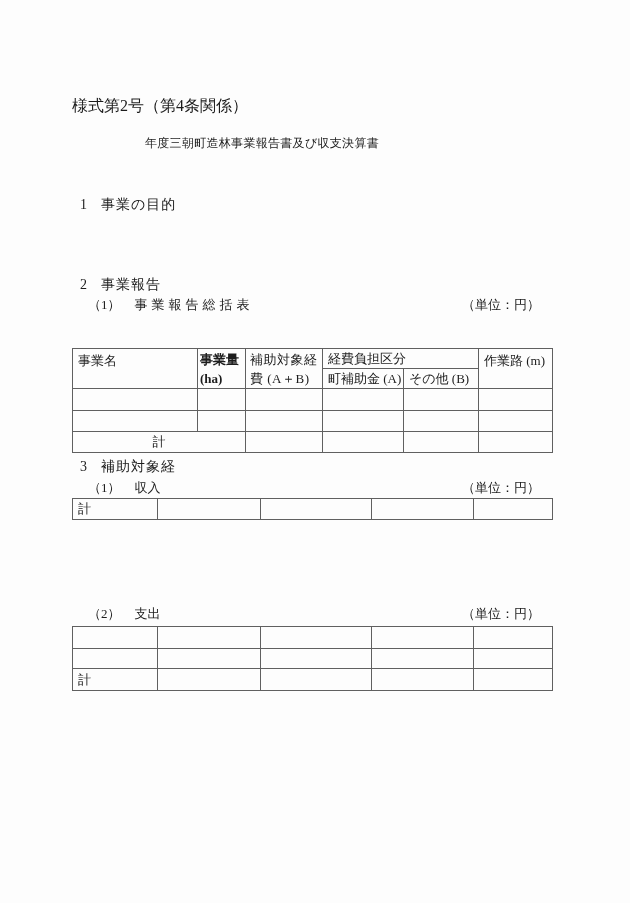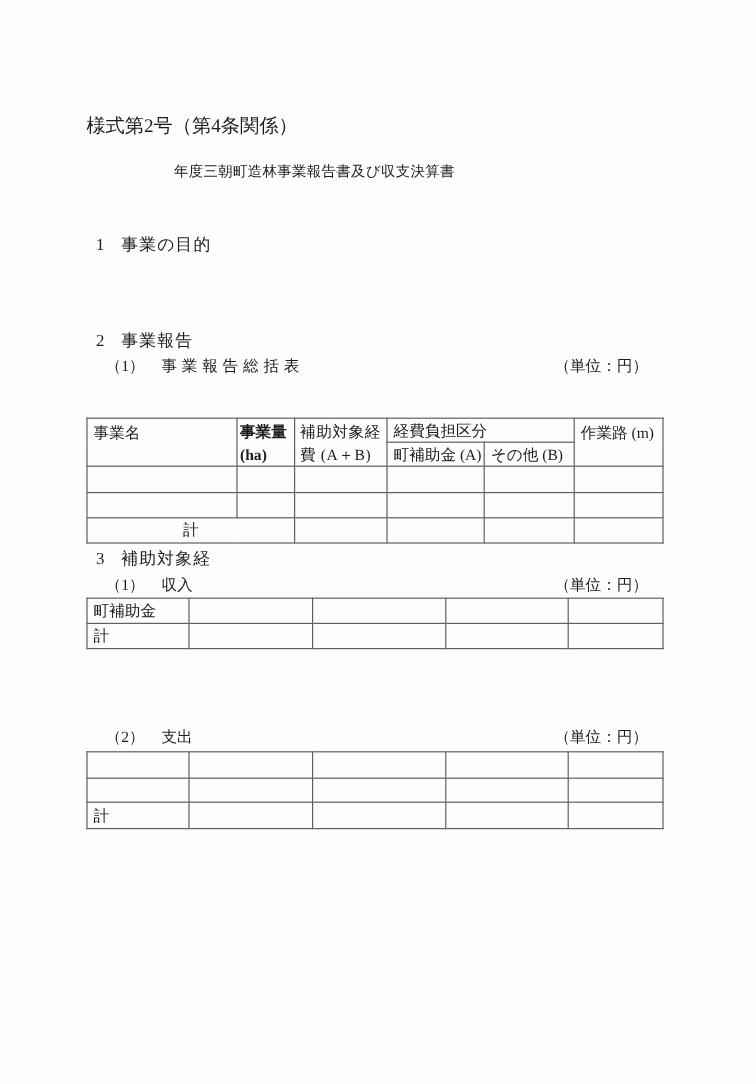--- a/index.html
+++ b/index.html
@@ -150,27 +150,20 @@
   <table class="t2">
     <colgroup>
       <col style="width:85px">
         <col style="width:103px">
         <col style="width:111px">
       <col style="width:102px">
         <col style="width:79px">
     </colgroup>
     <tbody>
     <tr class="dr-a">
-      <td>町補助金</td>
-      <td></td>
-      <td></td>
-      <td></td>
-      <td></td>
-    </tr>
-    <tr class="dr-a">
       <td>計</td>
       <td></td>
       <td></td>
       <td></td>
       <td></td>
     </tr>
   </tbody>
     </table>
 
   <div class="cap-row re">

